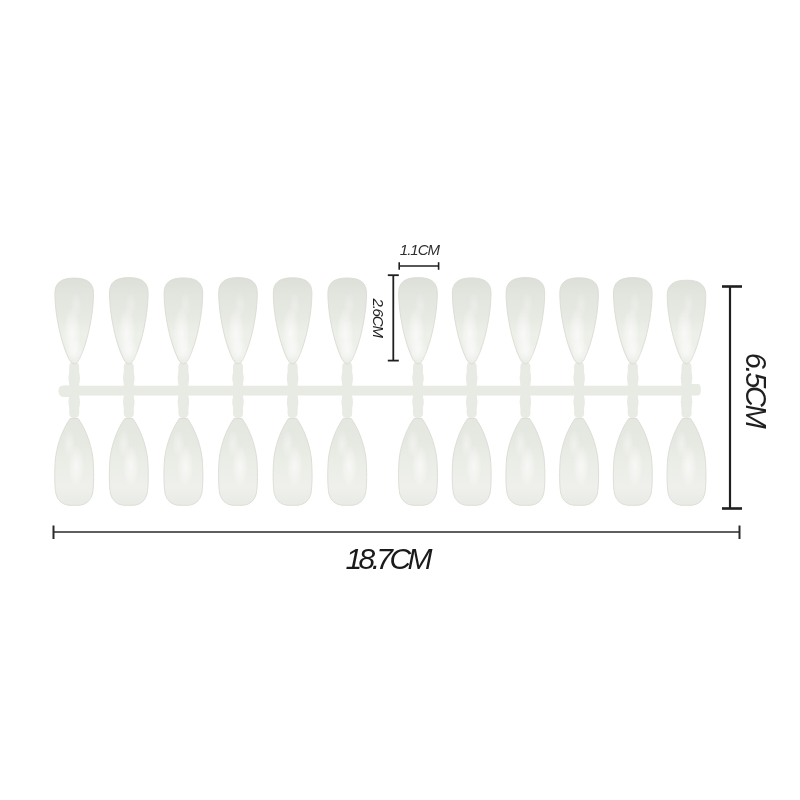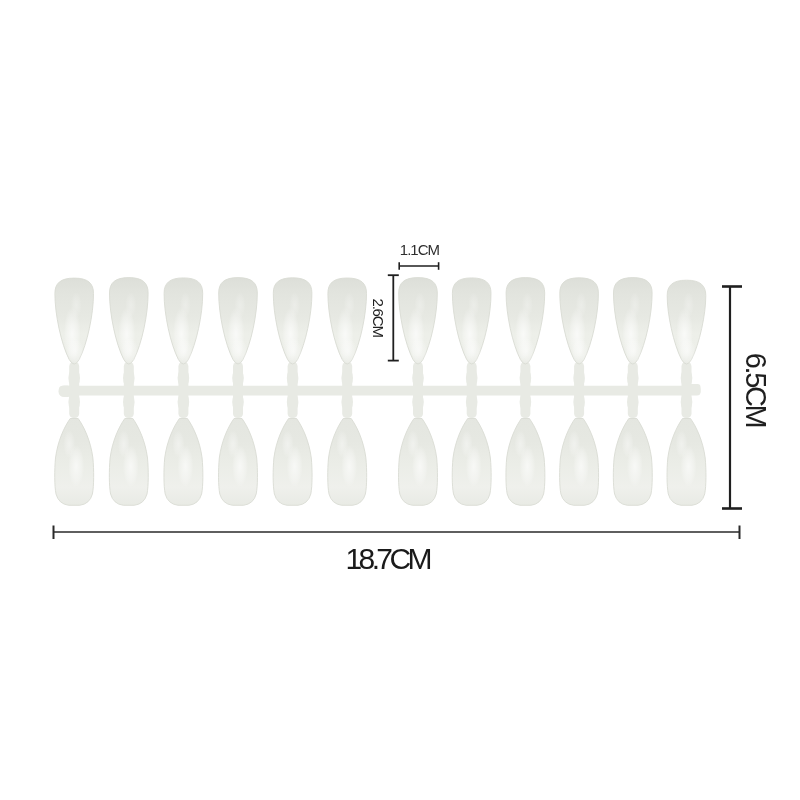--- a/index.html
+++ b/index.html
@@ -1,16 +1,16 @@
 <!DOCTYPE html>
 <html><head>
 <meta charset="utf-8">
 <style>
   html,body{margin:0;padding:0;background:#ffffff;}
-  .wrap{width:800px;height:800px;position:relative;background:#ffffff;overflow:hidden;}
+  .wrap{width:800px;height:800px;position:relative;background:#ffffff;overflow:hidden;font-style:italic;}
   text{font-family:"Liberation Sans", sans-serif;}
 </style>
 </head>
 <body>
 <div class="wrap">
 <svg width="800" height="800" viewBox="0 0 800 800" xmlns="http://www.w3.org/2000/svg">
   <defs>
     <linearGradient id="tg" x1="0" y1="276" x2="0" y2="370" gradientUnits="userSpaceOnUse">
       <stop offset="0" stop-color="#dcded8"></stop>
       <stop offset="0.18" stop-color="#e2e4de"></stop>

